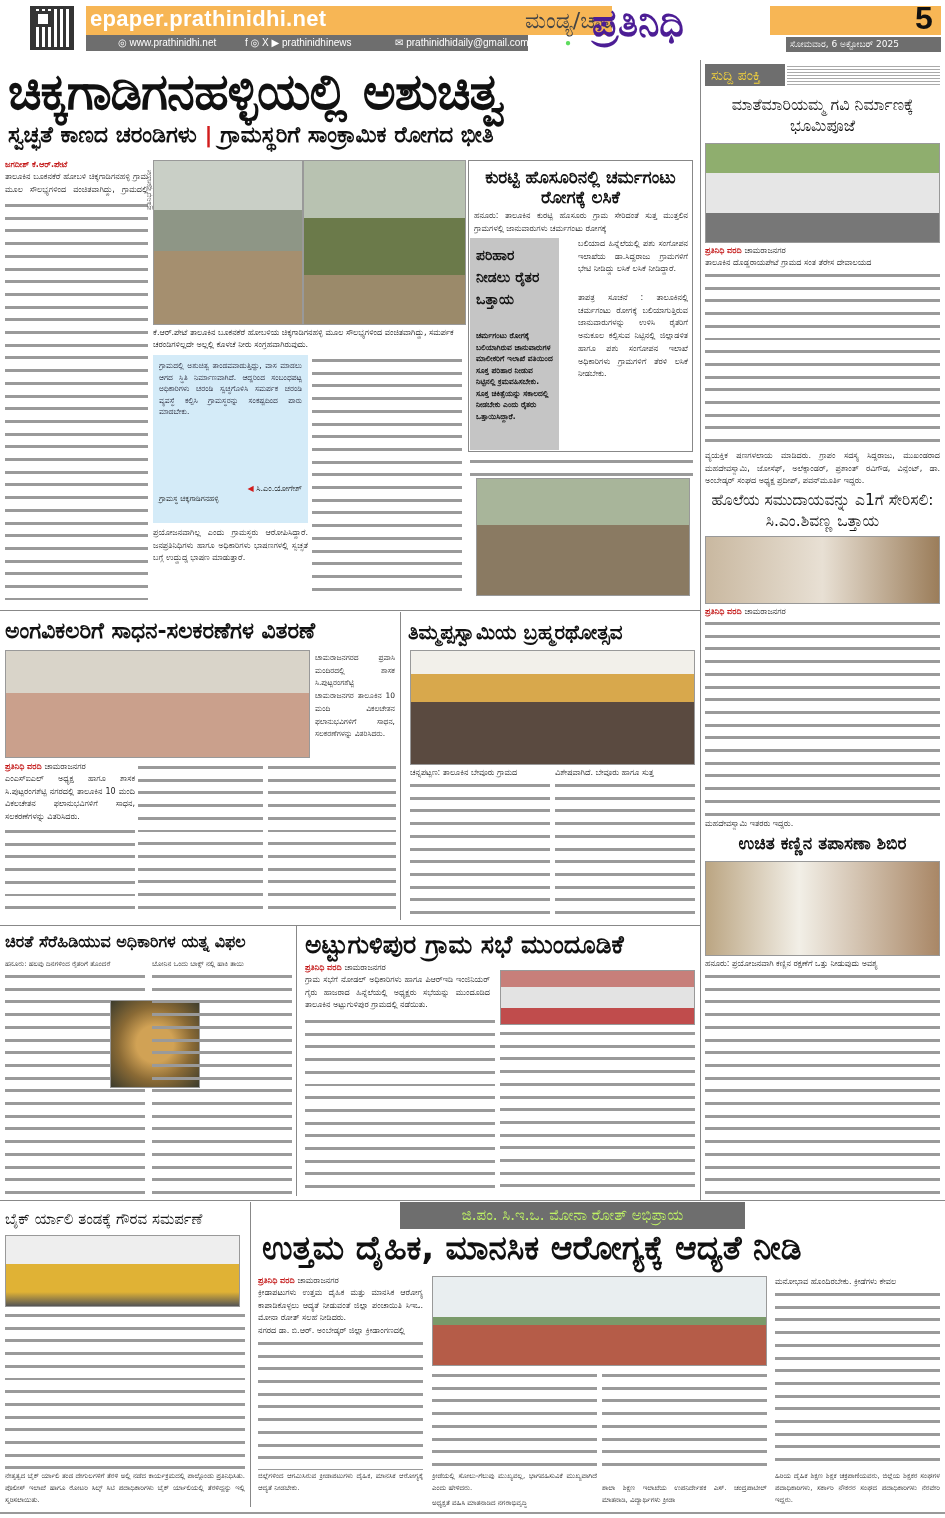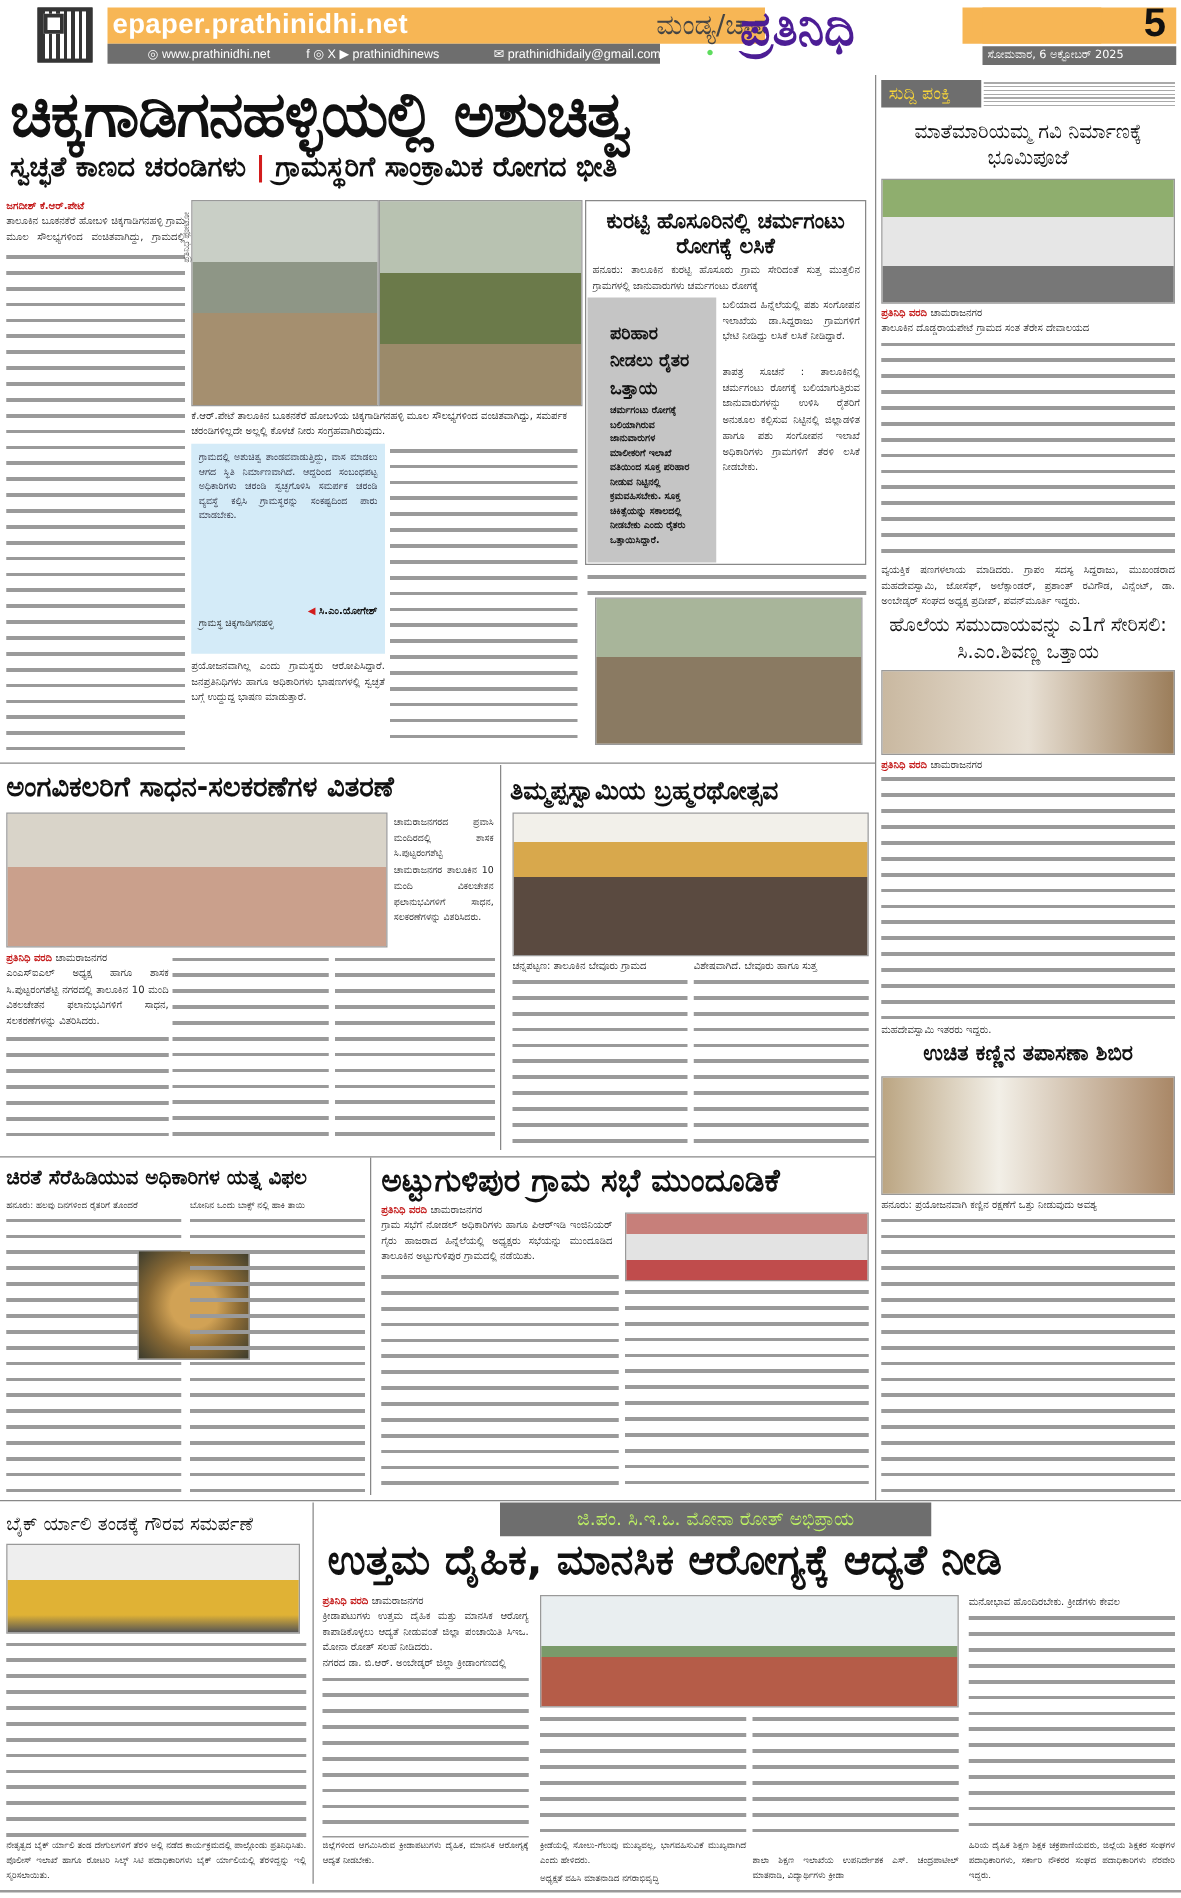--- a/index.html
+++ b/index.html
@@ -64,32 +64,32 @@
 <div class="abs body" style="left:5px;top:171px;width:143px;height:26px;overflow:hidden">ತಾಲೂಕಿನ ಬೂಕನಕೆರೆ ಹೋಬಳಿ ಚಿಕ್ಕಗಾಡಿಗನಹಳ್ಳಿ ಗ್ರಾಮ ಮೂಲ ಸೌಲಭ್ಯಗಳಿಂದ ವಂಚಿತವಾಗಿದ್ದು, ಗ್ರಾಮದಲ್ಲಿ ಸಮರ್ಪಕ ಚರಂಡಿ ಇಲ್ಲದ ಕಾರಣ ಕೊಳಚೆ ನೀರು ರಸ್ತೆಯಲ್ಲಿ ಸಂಗ್ರಹಿಸಿ ಗಬ್ಬೆದ್ದು ನಾರುತ್ತಿದ್ದು, ಅಶುಚಿತ್ವ ತಾಂಡವವಾಡುತ್ತಿದೆ.</div>
 <div class="abs textfill" style="left:5px;top:200px;width:143px;height:400px"></div>
 
 <div class="abs photo" style="left:153px;top:160px;width:150px;height:165px;background:linear-gradient(180deg,#c9cfc6 0 30%,#8e9686 30% 55%,#a58f6f 55% 100%)"></div>
 <div class="abs photo" style="left:303px;top:160px;width:163px;height:165px;background:linear-gradient(180deg,#b8c2b1 0 35%,#6b7a4a 35% 70%,#9b8a6a 70% 100%)"></div>
 <div class="abs tag" style="left:145px;top:160px;height:50px">ಪ್ರತಿನಿಧಿ ಫೋಟೋ</div>
 <div class="abs caption" style="left:153px;top:327px;width:312px;height:24px;overflow:hidden">ಕೆ.ಆರ್.ಪೇಟೆ ತಾಲೂಕಿನ ಬೂಕನಕೆರೆ ಹೋಬಳಿಯ ಚಿಕ್ಕಗಾಡಿಗನಹಳ್ಳಿ ಮೂಲ ಸೌಲಭ್ಯಗಳಿಂದ ವಂಚಿತವಾಗಿದ್ದು, ಸಮರ್ಪಕ ಚರಂಡಿಗಳಿಲ್ಲದೇ ಅಲ್ಲಲ್ಲಿ ಕೊಳಚೆ ನೀರು ಸಂಗ್ರಹವಾಗಿರುವುದು.</div>
 
 <div class="abs quote" style="left:153px;top:355px;width:155px;height:168px;padding:5px 6px">
   <div class="body" style="font-size:7.5px;line-height:11.5px;height:118px;overflow:hidden;color:#223">ಗ್ರಾಮದಲ್ಲಿ ಅಶುಚಿತ್ವ ತಾಂಡವವಾಡುತ್ತಿದ್ದು, ವಾಸ ಮಾಡಲು ಆಗದ ಸ್ಥಿತಿ ನಿರ್ಮಾಣವಾಗಿದೆ. ಆದ್ದರಿಂದ ಸಂಬಂಧಪಟ್ಟ ಅಧಿಕಾರಿಗಳು ಚರಂಡಿ ಸ್ವಚ್ಛಗೊಳಿಸಿ ಸಮರ್ಪಕ ಚರಂಡಿ ವ್ಯವಸ್ಥೆ ಕಲ್ಪಿಸಿ ಗ್ರಾಮಸ್ಥರನ್ನು ಸಂಕಷ್ಟದಿಂದ ಪಾರು ಮಾಡಬೇಕು.</div>
-  <div style="text-align:right;font-size:8px;font-weight:bold;margin-top:6px"><span class="red">◀ </span><span>ಸಿ.ಎಂ.ಯೋಗೇಶ್</span></div>
+  <div style="text-align:right;font-size:8px;font-weight:normal;margin-top:6px"><span class="red">◀ </span><span>ಸಿ.ಎಂ.ಯೋಗೇಶ್</span></div>
   <div style="text-align:left;font-size:7.5px">ಗ್ರಾಮಸ್ಥ ಚಿಕ್ಕಗಾಡಿಗನಹಳ್ಳಿ</div>
 </div>
 <div class="abs body" style="left:153px;top:527px;width:155px;height:72px;overflow:hidden">ಪ್ರಯೋಜನವಾಗಿಲ್ಲ ಎಂದು ಗ್ರಾಮಸ್ಥರು ಆರೋಪಿಸಿದ್ದಾರೆ. ಜನಪ್ರತಿನಿಧಿಗಳು ಹಾಗೂ ಅಧಿಕಾರಿಗಳು ಭಾಷಣಗಳಲ್ಲಿ ಸ್ವಚ್ಛತೆ ಬಗ್ಗೆ ಉದ್ದುದ್ದ ಭಾಷಣ ಮಾಡುತ್ತಾರೆ.</div>
 <div class="abs textfill" style="left:312px;top:355px;width:150px;height:245px"></div>
 
 <div class="abs" style="left:468px;top:160px;width:225px;height:292px;border:1px solid #888"></div>
 <div class="abs sec-h" style="left:478px;top:167px;width:205px;text-align:center;font-size:17px;line-height:20px;white-space:normal">ಕುರಟ್ಟಿ ಹೊಸೂರಿನಲ್ಲಿ ಚರ್ಮಗಂಟು ರೋಗಕ್ಕೆ ಲಸಿಕೆ</div>
 <div class="abs body" style="left:474px;top:210px;width:214px;height:26px;overflow:hidden">ಹನೂರು: ತಾಲೂಕಿನ ಕುರಟ್ಟಿ ಹೊಸೂರು ಗ್ರಾಮ ಸೇರಿದಂತೆ ಸುತ್ತ ಮುತ್ತಲಿನ ಗ್ರಾಮಗಳಲ್ಲಿ ಜಾನುವಾರುಗಳು ಚರ್ಮಗಂಟು ರೋಗಕ್ಕೆ</div>
-<div class="abs grey" style="left:470px;top:238px;width:103px;height:212px;padding:18px">
+<div class="abs grey" style="left:470px;top:238px;width:89px;height:212px;padding:6px">
   <div style="font-size:14px;line-height:22px;font-weight:bold">ಪರಿಹಾರ ನೀಡಲು ರೈತರ ಒತ್ತಾಯ</div>
-  <div style="font-size:7.5px;line-height:11.5px;font-weight:bold;margin-top:0;height:115px;overflow:hidden">ಚರ್ಮಗಂಟು ರೋಗಕ್ಕೆ ಬಲಿಯಾಗಿರುವ ಜಾನುವಾರುಗಳ ಮಾಲೀಕರಿಗೆ ಇಲಾಖೆ ವತಿಯಿಂದ ಸೂಕ್ತ ಪರಿಹಾರ ನೀಡುವ ನಿಟ್ಟಿನಲ್ಲಿ ಕ್ರಮವಹಿಸಬೇಕು. ಸೂಕ್ತ ಚಿಕಿತ್ಸೆಯನ್ನು ಸಕಾಲದಲ್ಲಿ ನೀಡಬೇಕು ಎಂದು ರೈತರು ಒತ್ತಾಯಿಸಿದ್ದಾರೆ.</div>
+  <div style="font-size:7.5px;line-height:11.5px;font-weight:bold;margin-top:20px;height:115px;overflow:hidden">ಚರ್ಮಗಂಟು ರೋಗಕ್ಕೆ ಬಲಿಯಾಗಿರುವ ಜಾನುವಾರುಗಳ ಮಾಲೀಕರಿಗೆ ಇಲಾಖೆ ವತಿಯಿಂದ ಸೂಕ್ತ ಪರಿಹಾರ ನೀಡುವ ನಿಟ್ಟಿನಲ್ಲಿ ಕ್ರಮವಹಿಸಬೇಕು. ಸೂಕ್ತ ಚಿಕಿತ್ಸೆಯನ್ನು ಸಕಾಲದಲ್ಲಿ ನೀಡಬೇಕು ಎಂದು ರೈತರು ಒತ್ತಾಯಿಸಿದ್ದಾರೆ.</div>
 </div>
 <div class="abs body" style="left:578px;top:238px;width:110px;height:52px;overflow:hidden">ಬಲಿಯಾದ ಹಿನ್ನೆಲೆಯಲ್ಲಿ ಪಶು ಸಂಗೋಪನ ಇಲಾಖೆಯ ಡಾ.ಸಿದ್ದರಾಜು ಗ್ರಾಮಗಳಿಗೆ ಭೇಟಿ ನೀಡಿದ್ದು ಲಸಿಕೆ ಲಸಿಕೆ ನೀಡಿದ್ದಾರೆ.</div>
 <div class="abs body" style="left:578px;top:292px;width:110px;height:158px;overflow:hidden">ತಾಪತ್ರ ಸೂಚನೆ : ತಾಲೂಕಿನಲ್ಲಿ ಚರ್ಮಗಂಟು ರೋಗಕ್ಕೆ ಬಲಿಯಾಗುತ್ತಿರುವ ಜಾನುವಾರುಗಳನ್ನು ಉಳಿಸಿ ರೈತರಿಗೆ ಅನುಕೂಲ ಕಲ್ಪಿಸುವ ನಿಟ್ಟಿನಲ್ಲಿ ಜಿಲ್ಲಾಡಳಿತ ಹಾಗೂ ಪಶು ಸಂಗೋಪನ ಇಲಾಖೆ ಅಧಿಕಾರಿಗಳು ಗ್ರಾಮಗಳಿಗೆ ತೆರಳಿ ಲಸಿಕೆ ನೀಡಬೇಕು.</div>
 
 <div class="abs textfill" style="left:470px;top:456px;width:223px;height:20px"></div>
 <div class="abs photo" style="left:476px;top:478px;width:214px;height:118px;background:linear-gradient(180deg,#a8b59a 0 40%,#8a7a62 40% 100%)"></div>
 
 <div class="abs" style="left:700px;top:60px;width:1px;height:1140px;background:#888"></div>
 <div class="abs" style="left:705px;top:64px;width:80px;height:22px;background:#6e6e6e;color:#f7d53a;font-size:14px;line-height:22px;padding-left:6px">ಸುದ್ದಿ ಪಂಕ್ತಿ</div>
 <div class="abs lines" style="left:787px;top:64px;width:153px;height:22px"></div>

